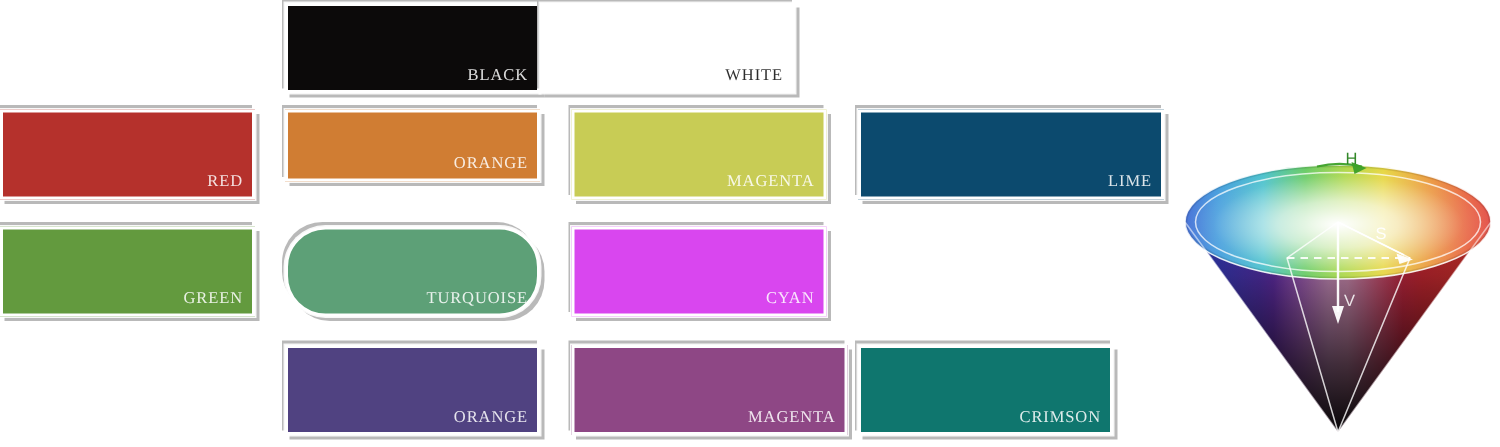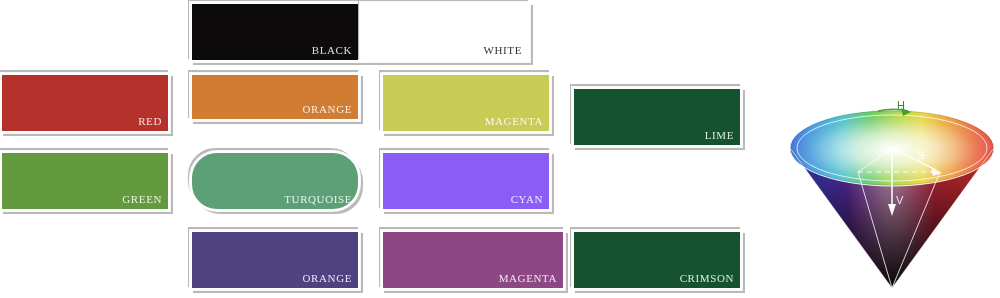--- a/index.html
+++ b/index.html
@@ -75,39 +75,39 @@
     </div>
     <div class="swatch" style="left: 0px; top: 73px; width: 170px; height: 60px; background: rgb(181, 49, 44);">
       <span class="swatch-label">RED</span>
     </div>
     <div class="swatch" style="left: 190px; top: 73px; width: 170px; height: 48px; background: rgb(208, 125, 51);">
       <span class="swatch-label">ORANGE</span>
     </div>
     <div class="swatch" style="left: 381px; top: 73px; width: 170px; height: 60px; background: rgb(200, 204, 85);">
       <span class="swatch-label">MAGENTA</span>
     </div>
-    <div class="swatch" style="left: 572px; top: 87px; width: 170px; height: 60px; background: #14532d;">
+    <div class="swatch" style="left: 572px; top: 73px; width: 204px; height: 60px; background: #0c4a6e;">
       <span class="swatch-label">LIME</span>
     </div>
     <div class="swatch" style="left: 0px; top: 151px; width: 170px; height: 60px; background: rgb(99, 154, 62);">
       <span class="swatch-label">GREEN</span>
     </div>
     <div class="swatch" style="left: 190px; top: 151px; width: 170px; height: 60px; background: rgb(93, 160, 119); border-radius: 27px;">
       <span class="swatch-label">TURQUOISE</span>
     </div>
-    <div class="swatch" style="left: 381px; top: 151px; width: 170px; height: 60px; background: #8b5cf6;">
+    <div class="swatch" style="left: 381px; top: 151px; width: 170px; height: 60px; background: #d946ef;">
       <span class="swatch-label">CYAN</span>
     </div>
     <div class="swatch" style="left: 190px; top: 230px; width: 170px; height: 60px; background: rgb(80, 66, 129);">
       <span class="swatch-label">ORANGE</span>
     </div>
     <div class="swatch" style="left: 381px; top: 230px; width: 184px; height: 60px; background: rgb(142, 71, 133);">
       <span class="swatch-label">MAGENTA</span>
     </div>
-    <div class="swatch" style="left: 572px; top: 230px; width: 170px; height: 60px; background: #14532d;">
+    <div class="swatch" style="left: 572px; top: 230px; width: 170px; height: 60px; background: #0f766e;">
       <span class="swatch-label">CRIMSON</span>
     </div>
   </div>
 
 <div id="hsv-cone-figure">
   <svg viewBox="0 0 216 198" xmlns="http://www.w3.org/2000/svg">
     <defs>
 
       <linearGradient id="topHue" x1="0" y1="0.5" x2="1" y2="0.5">
         <stop offset="0.00" stop-color="#2f4fd0"></stop>

